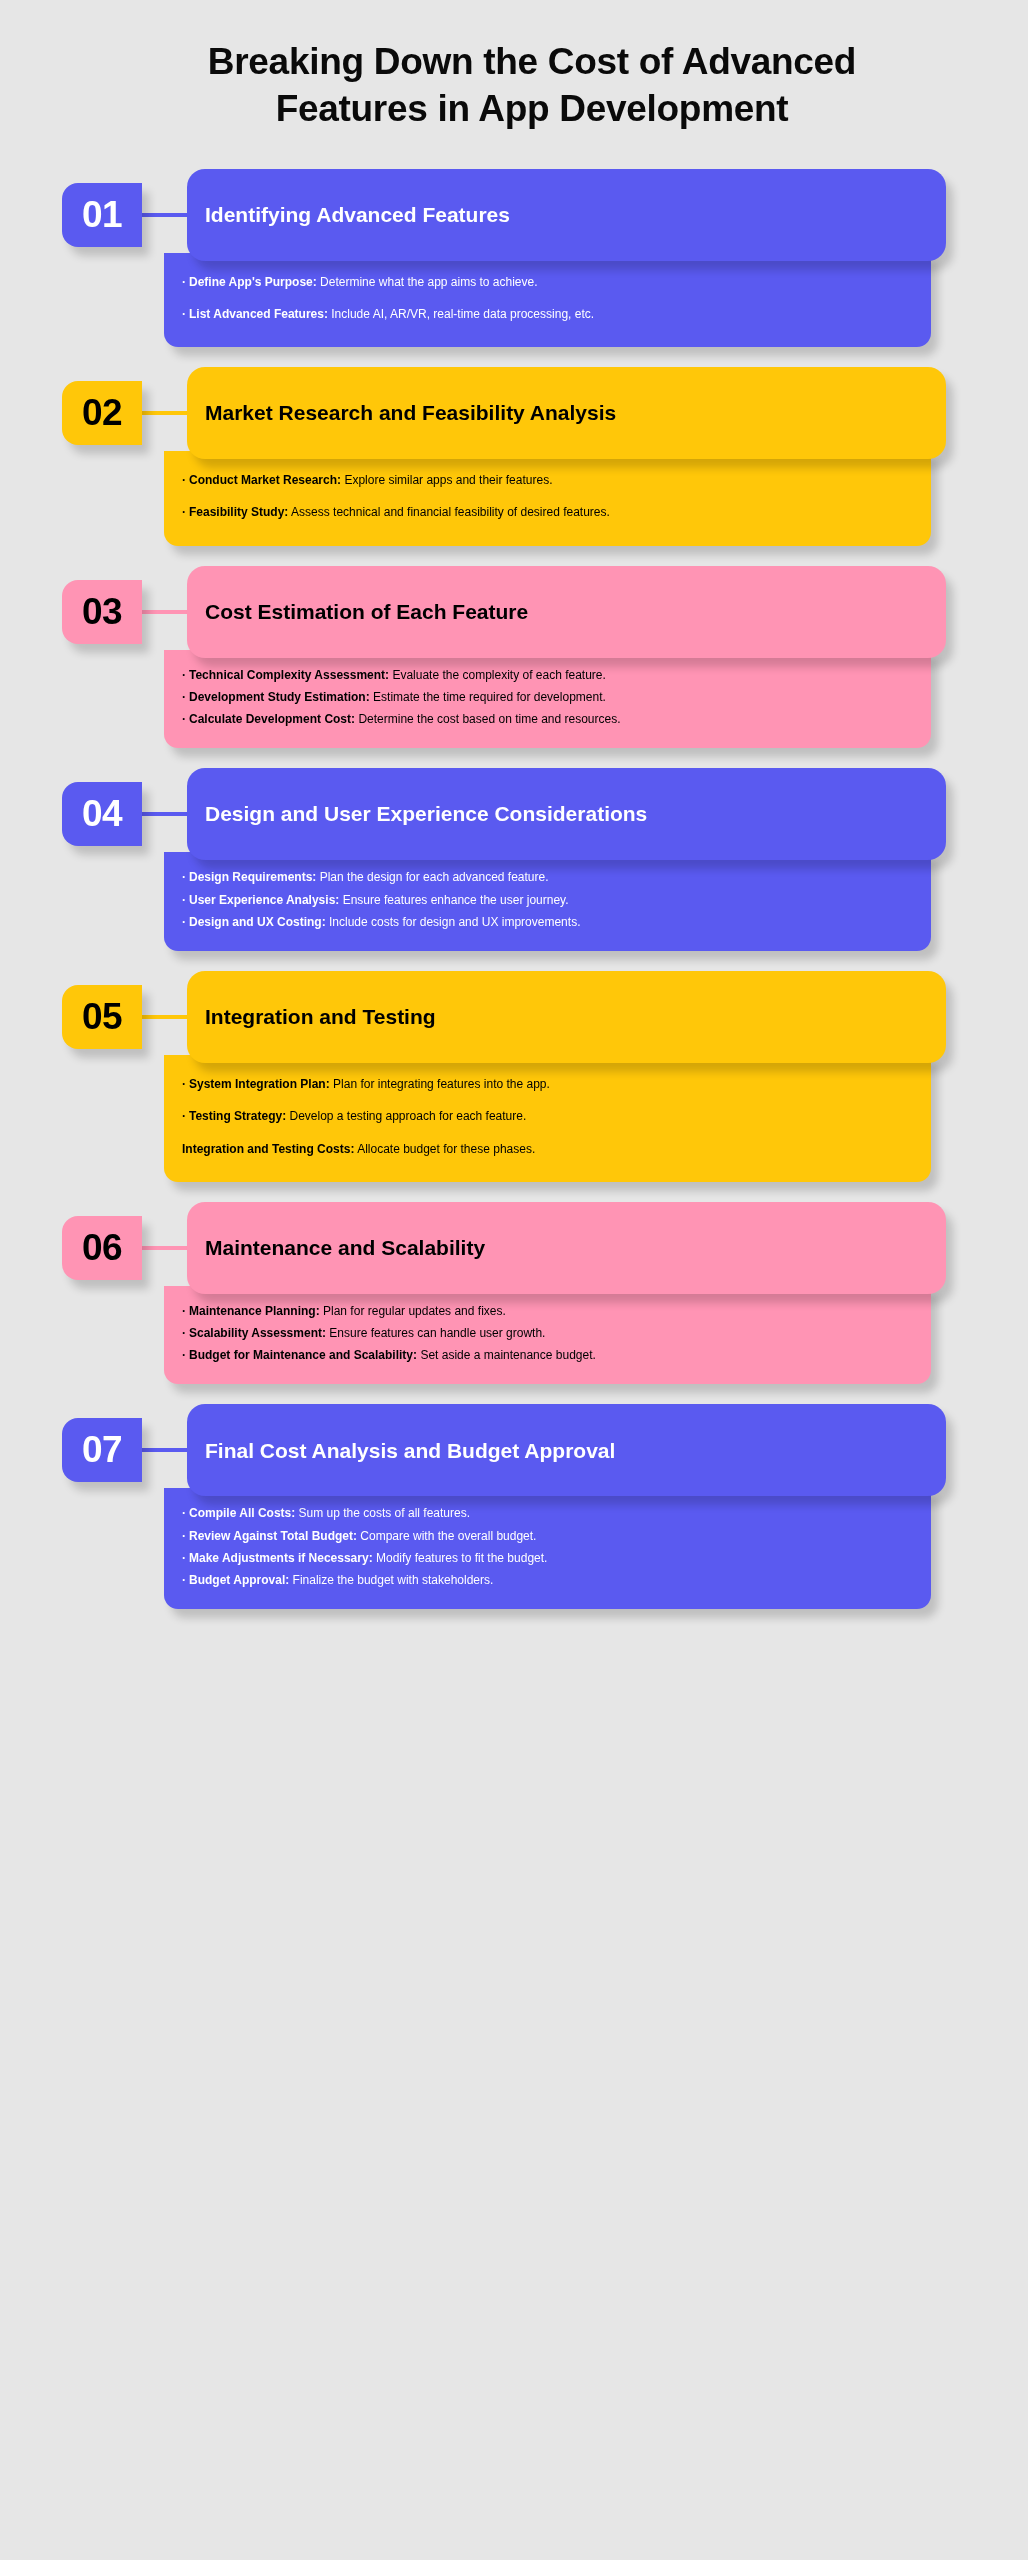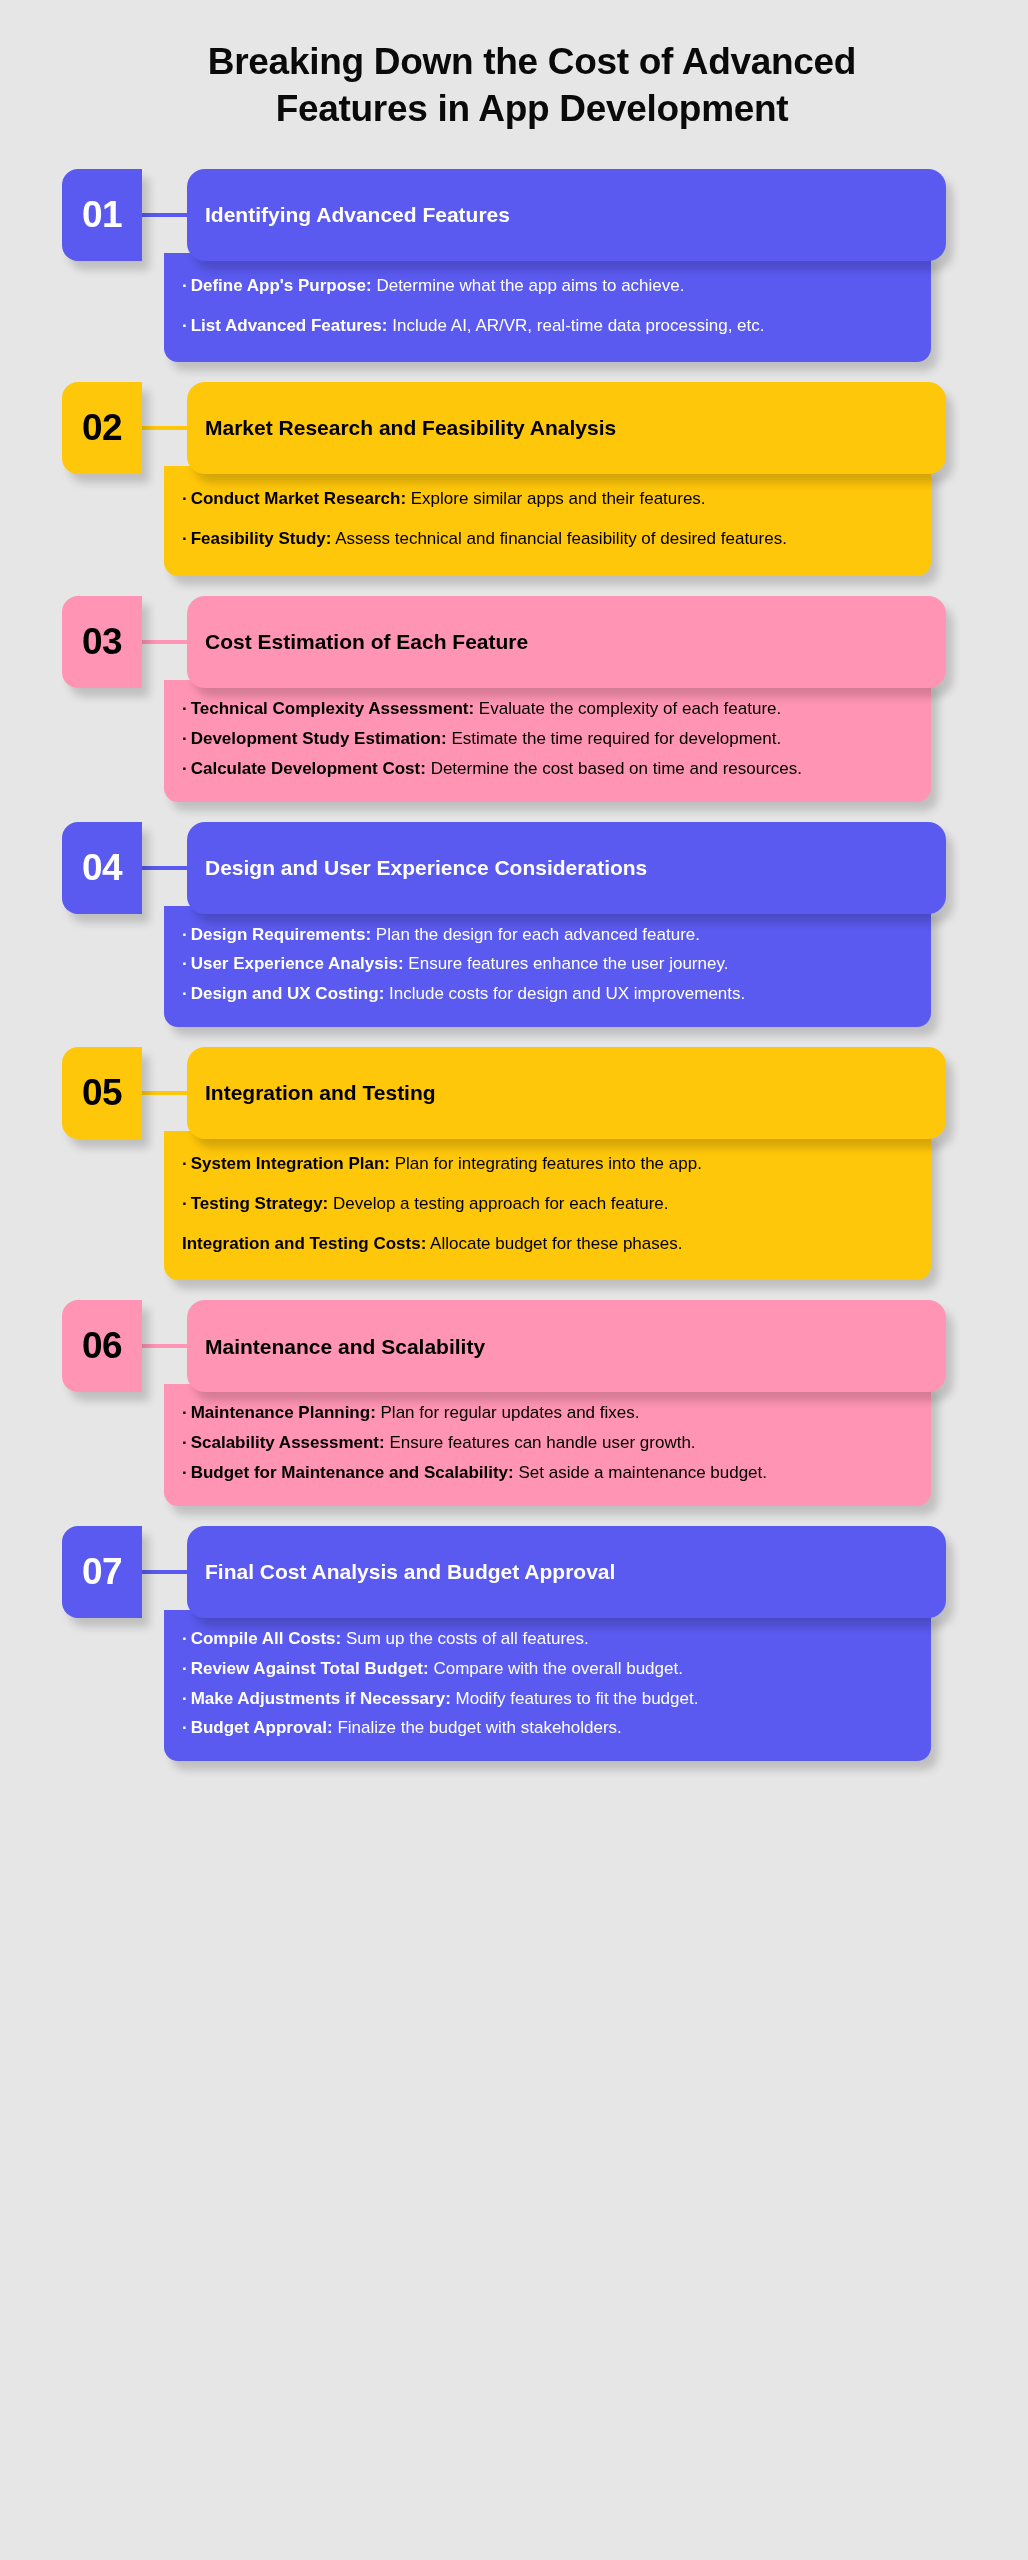--- a/index.html
+++ b/index.html
@@ -39,21 +39,21 @@
   .step-top {
     position: relative;
     display: flex;
     align-items: center;
     padding-left: 62px;
     height: 92px;
   }
 
   .num-badge {
     width: 80px;
-    height: 92px;
+    height: 64px;
     border-radius: 16px 0 0 16px;
     display: flex;
     align-items: center;
     justify-content: center;
     font-size: 37px;
     font-weight: bold;
     letter-spacing: -0.5px;
     flex: 0 0 auto;
     box-shadow: 7px 9px 9px rgba(0,0,0,0.17);
     position: relative;
@@ -91,21 +91,21 @@
     margin-top: -8px;
     border-radius: 0 0 14px 14px;
     padding: 20px 24px 24px 18px;
     box-shadow: 7px 9px 9px rgba(0,0,0,0.17);
     position: relative;
     z-index: 1;
   }
   .body-card.tight { padding-top: 16px; padding-bottom: 16px; }
 
   .bullet {
-    font-size: 17px;
+    font-size: 12px;
     line-height: 1.52;
     margin-bottom: 14px;
   }
   .bullet:last-child { margin-bottom: 0; }
   .bullet.compact { margin-bottom: 4px; }
   .bullet .lead { font-weight: bold; }
   .bullet .dot { font-weight: bold; margin-right: 3px; }
 
   
   .c-blue .num-badge, .c-blue .header-bar, .c-blue .body-card, .c-blue .connector { background: #5a5af0; }

